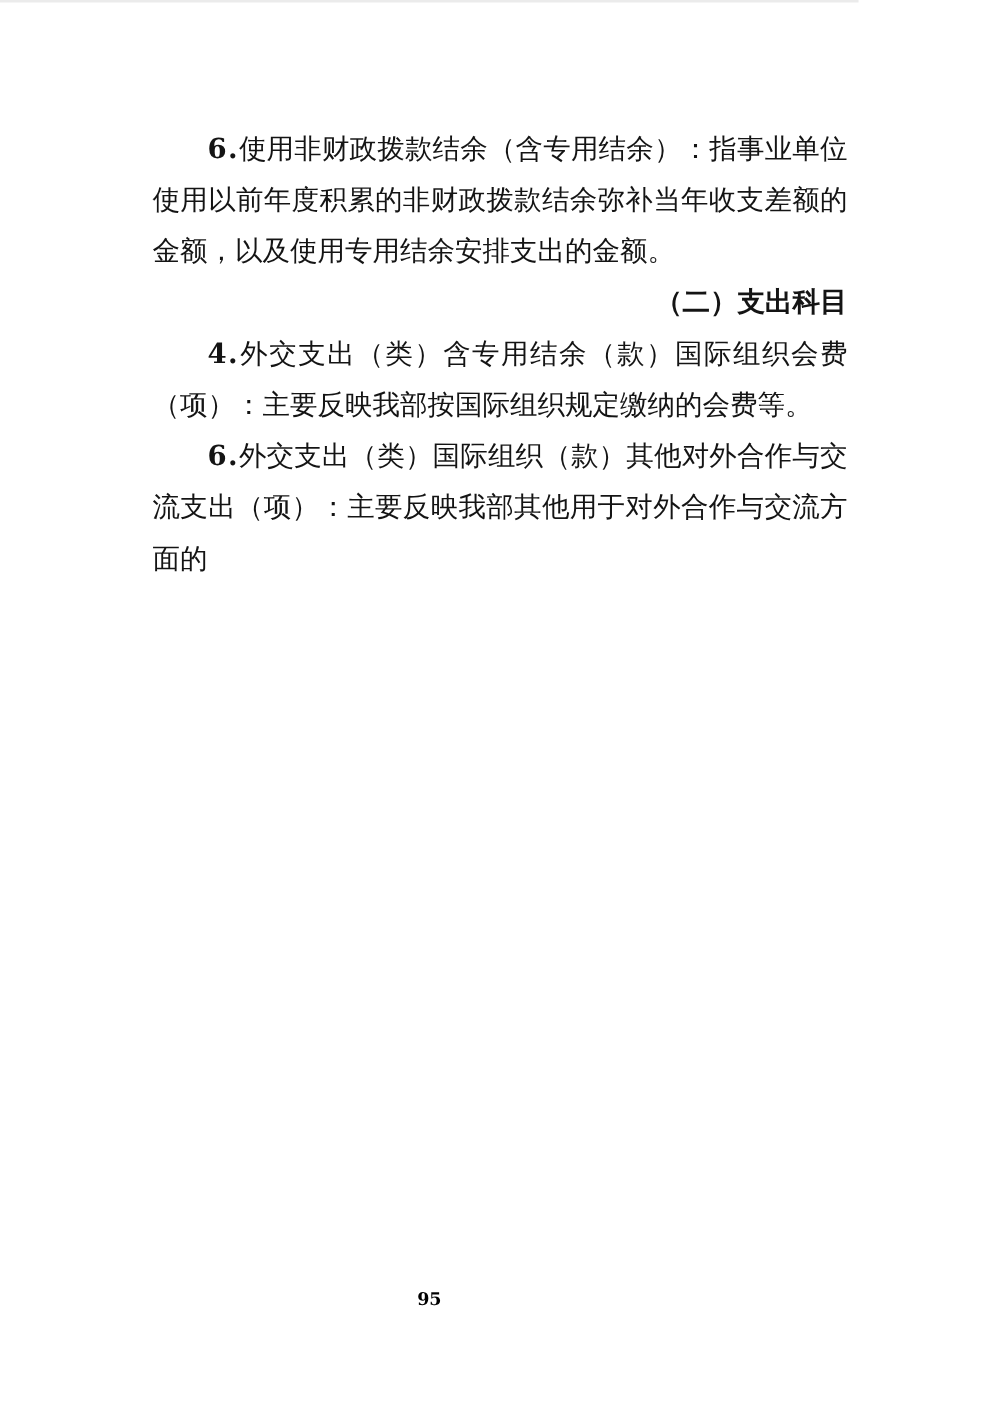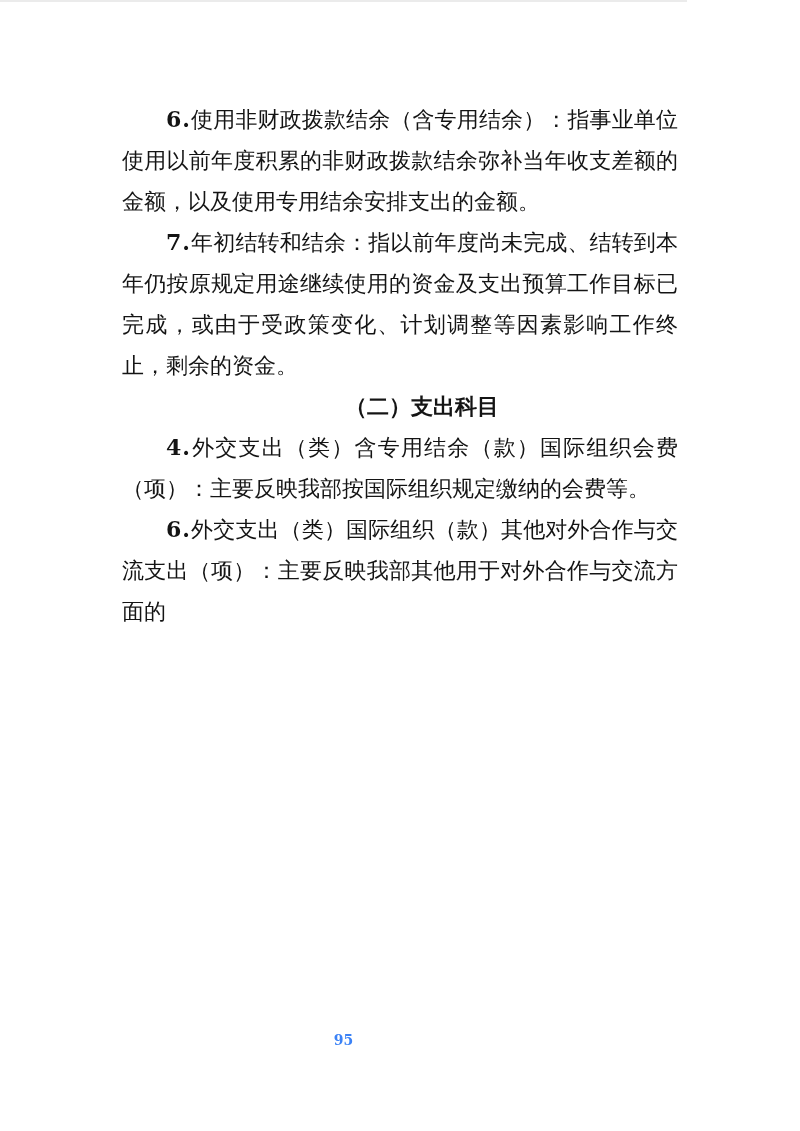--- a/index.html
+++ b/index.html
@@ -42,46 +42,45 @@
     font-size: 22px;
     line-height: 41px;
     font-weight: normal;
   }
   .num {
     font-weight: bold;
     letter-spacing: 1px;
   }
   .content h2.heading {
     font-weight: bold;
-    text-align: center;
+    text-align: right;
   }
   .page-number {
     position: absolute;
     top: 1032px;
     left: 0;
     width: 100%;
     text-align: center;
     font-size: 14px;
     font-weight: bold;
     line-height: 16px;
-    color: #3b82f6;
+    color: #000000;
     font-family: "DejaVu Serif", "Liberation Serif", serif;
   }
 </style>
 </head>
 <body>
 
 <div class="page">
   <div class="page-edge"></div>
 
   <main class="content">
 
     <p><b class="num">6.</b><span>使用非财政拨款结余（含专用结余）：指事业单位使用以前年度积累的非财政拨款结余弥补当年收支差额的金额，以及使用专用结余安排支出的金额。</span></p>
 
-    <p><b class="num">7.</b><span>年初结转和结余：指以前年度尚未完成、结转到本年仍按原规定用途继续使用的资金及支出预算工作目标已完成，或由于受政策变化、计划调整等因素影响工作终止，剩余的资金。</span></p>
 
     <h2 class="heading">（二）支出科目</h2>
 
 
 
 
     <p><b class="num">4.</b><span>外交支出（类）含专用结余（款）国际组织会费（项）：主要反映我部按国际组织规定缴纳的会费等。</span></p>
 
 
     <p><b class="num">6.</b><span>外交支出（类）国际组织（款）其他对外合作与交流支出（项）：主要反映我部其他用于对外合作与交流方面的</span></p>

